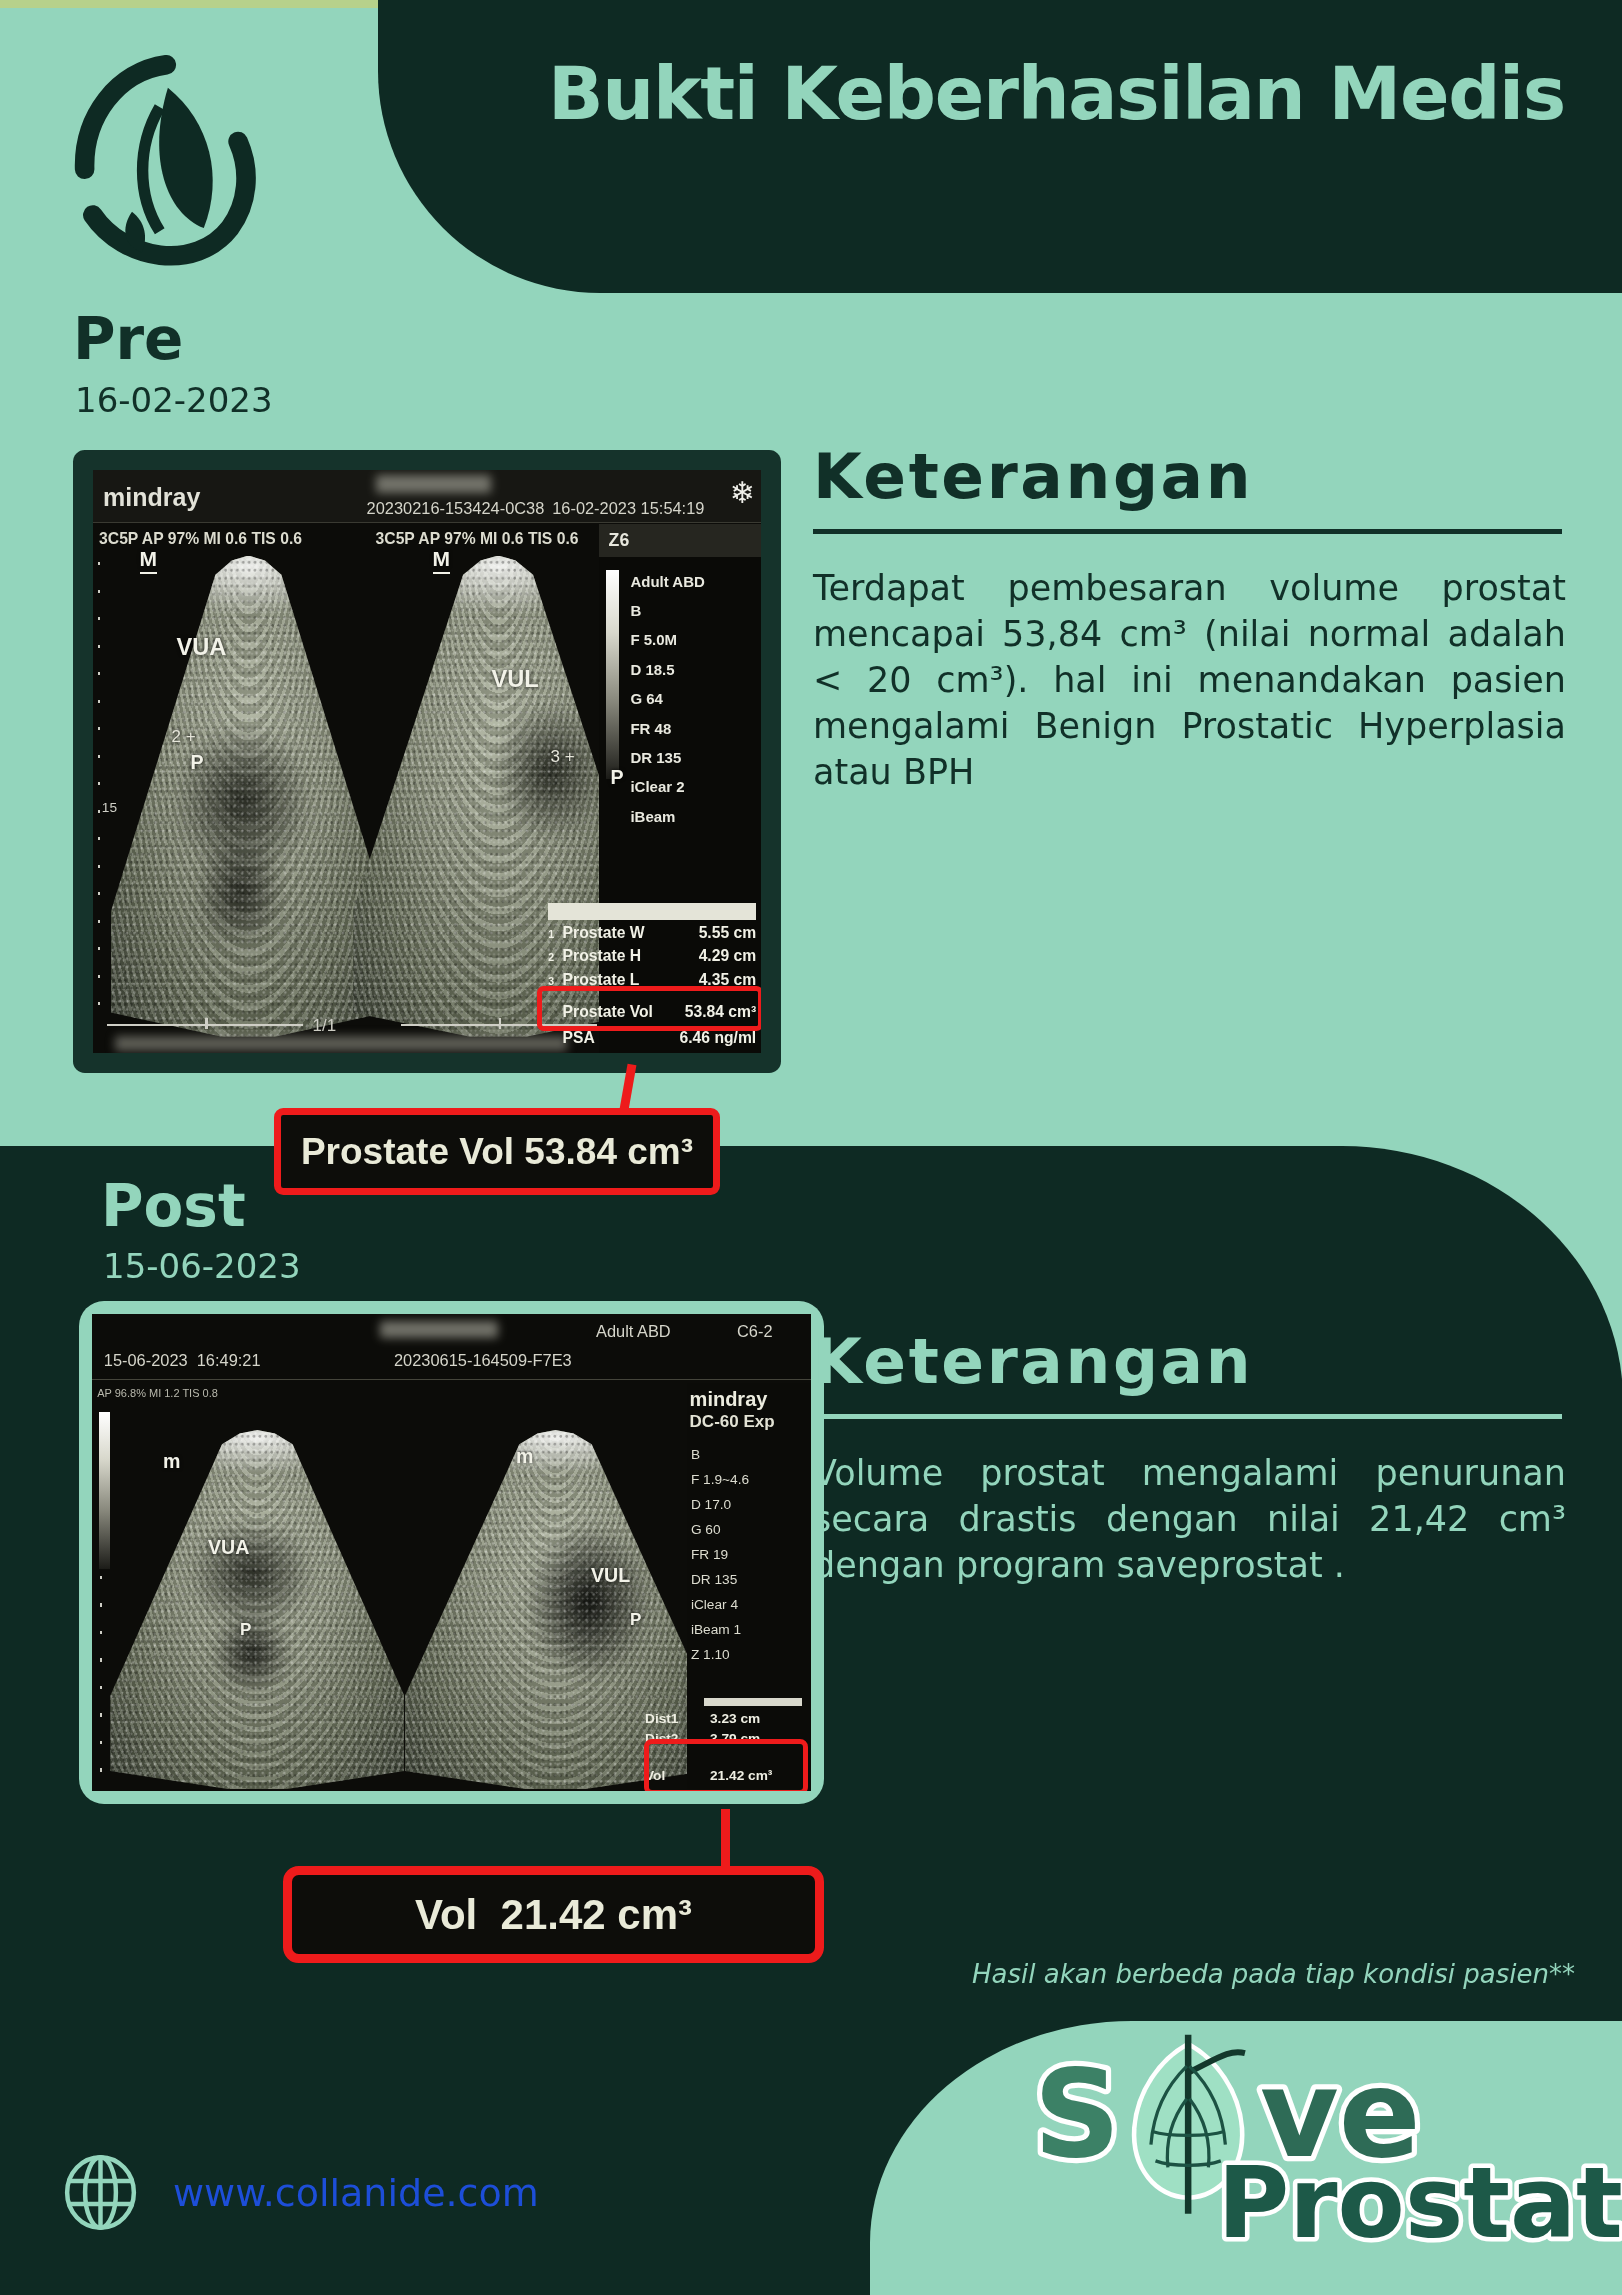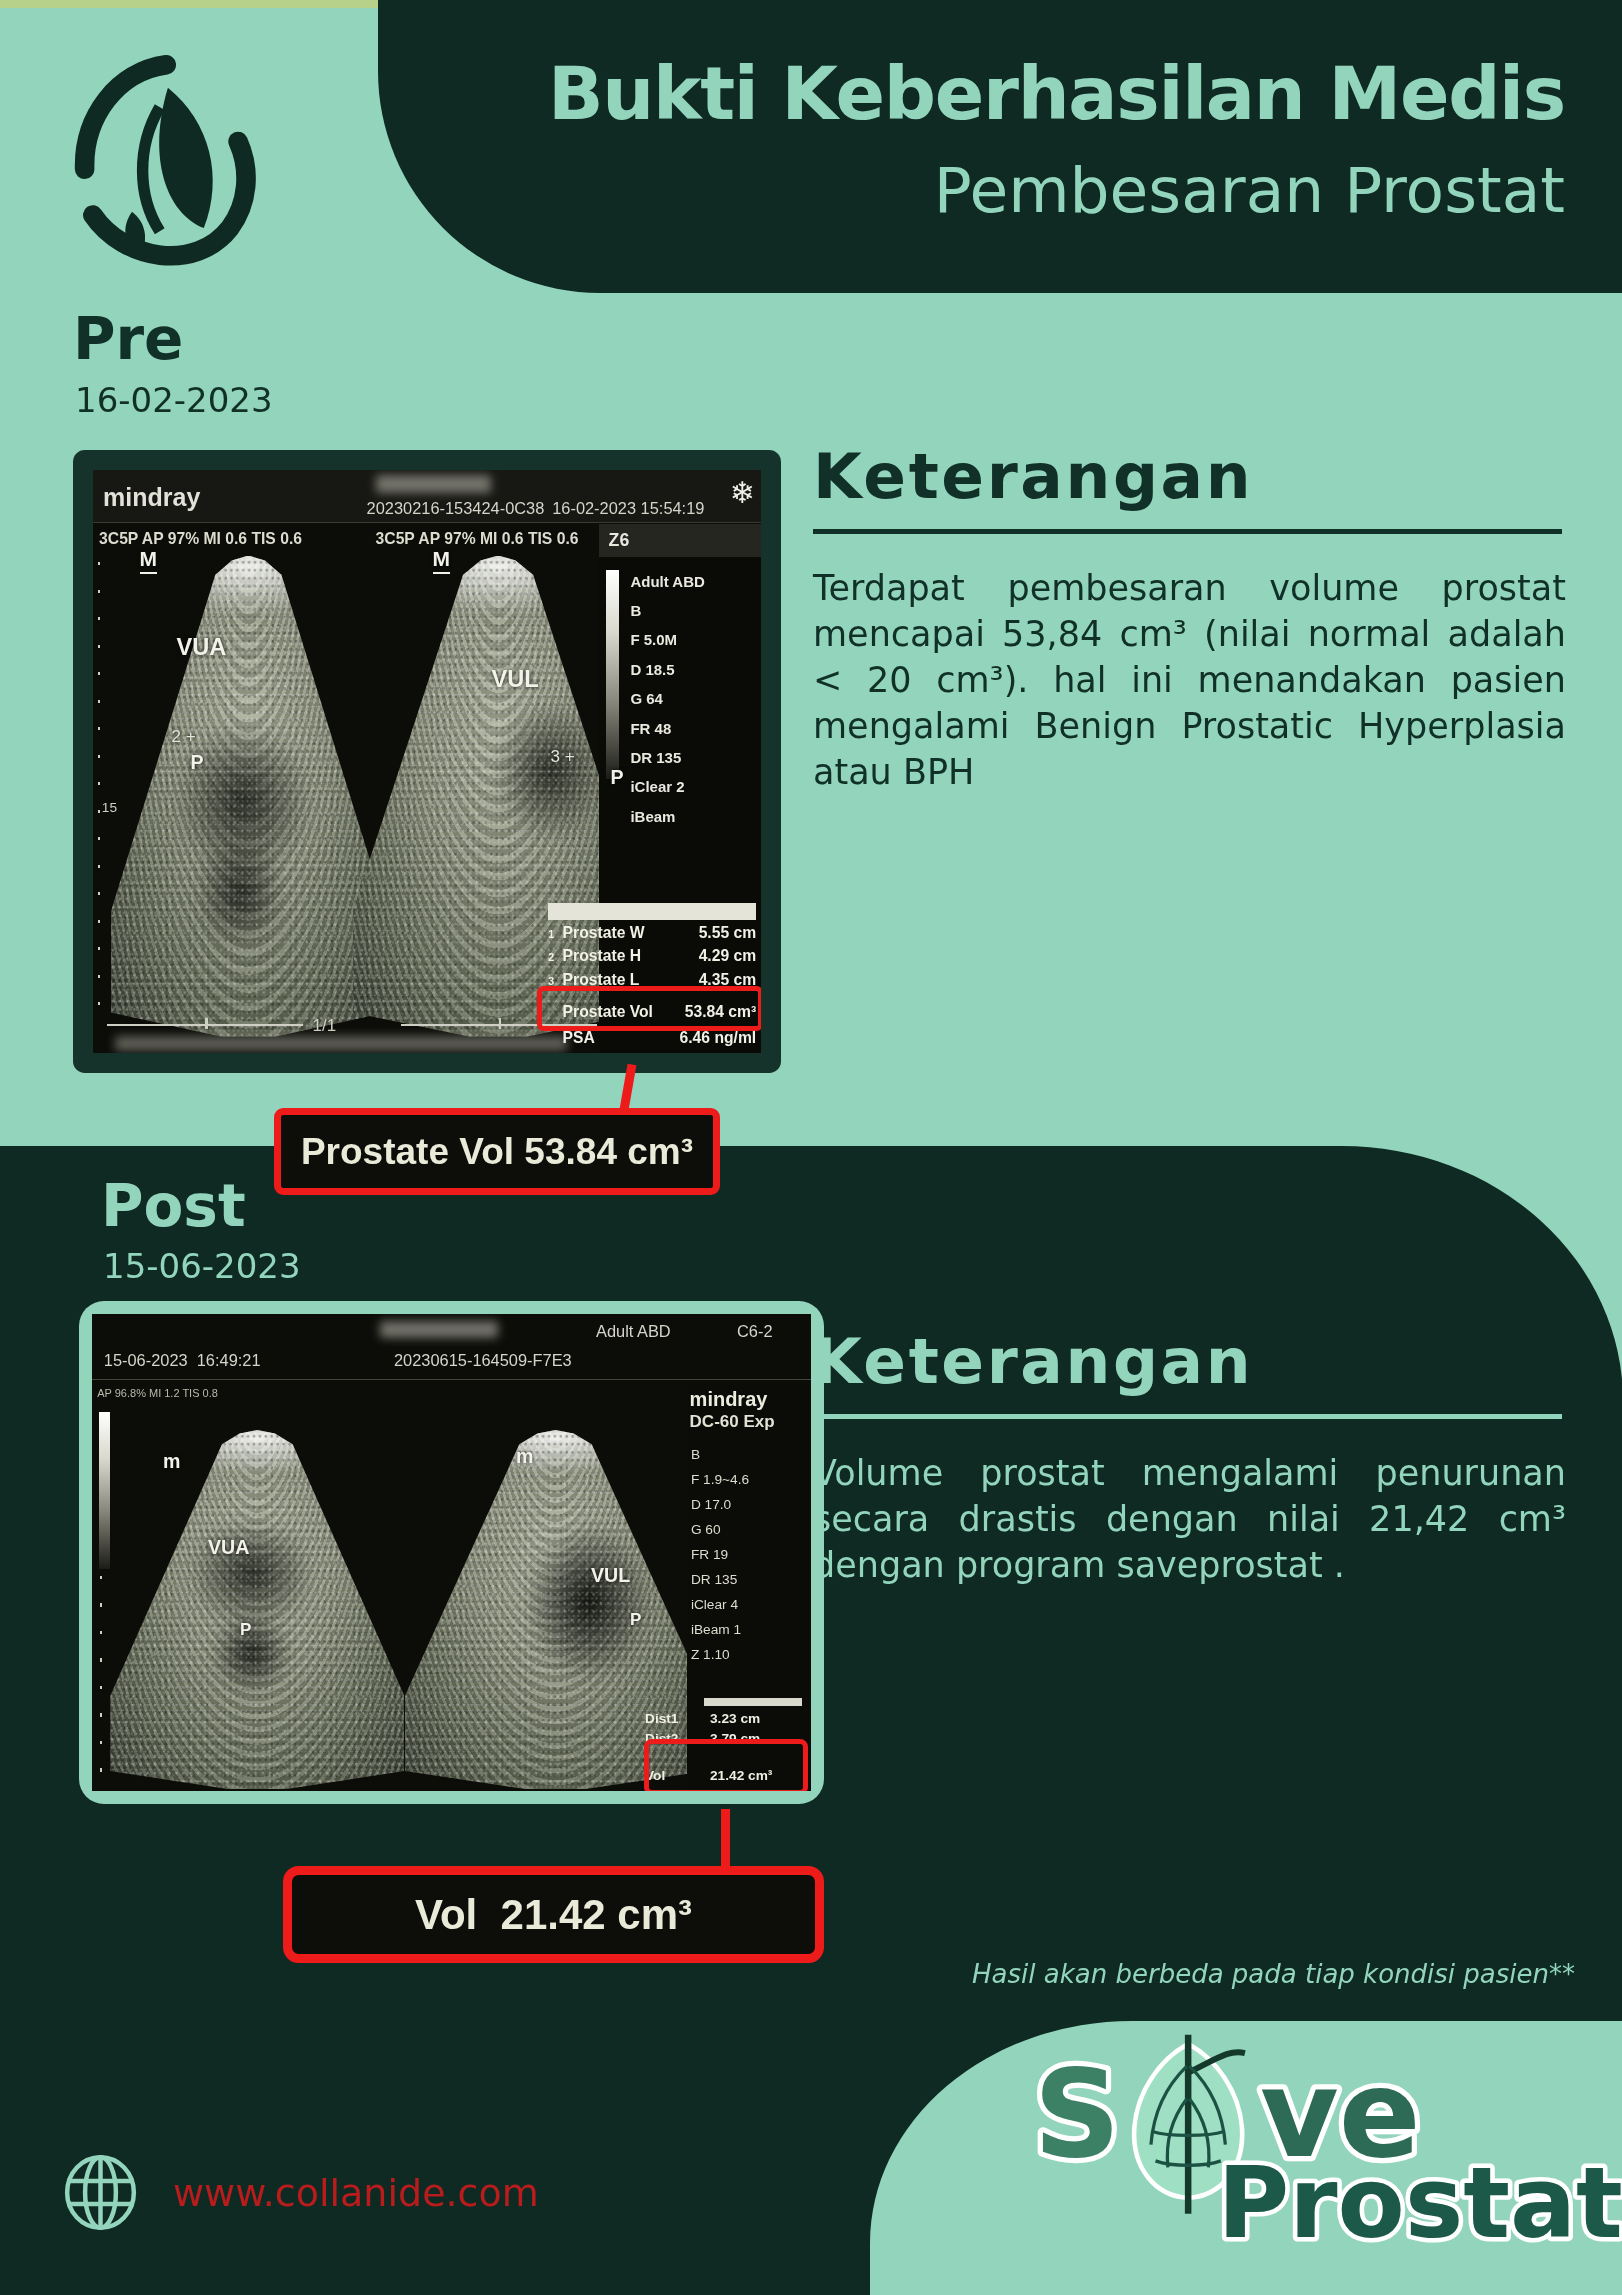--- a/index.html
+++ b/index.html
@@ -120,34 +120,33 @@
   .callout{position:absolute;background:#0d0d0a;border:7.9px solid #ee1b1b;border-radius:9.2px;
            display:flex;align-items:center;justify-content:center;z-index:6;
            font-family:"Liberation Sans",sans-serif;font-weight:700;color:#e9ead8;white-space:pre;}
   .callout-pre{left:274px;top:1108px;width:432px;height:73px;font-size:37px;}
   .callout-post{left:283px;top:1866px;width:523px;height:79px;font-size:42px;border-width:9.2px;border-radius:15.7px;}
   .mini-red{position:absolute;border:5.9px solid #ee1b1b;border-radius:7.9px;z-index:6;}
 
   
   .note{position:absolute;right:48px;top:1959px;font-size:26px;font-style:italic;color:#93d5bc;text-align:center;}
   .footer{position:absolute;left:62px;top:2154px;display:flex;align-items:center;gap:34px;}
-  .footer-url{font-size:38px;color:#b91c1c;text-align:center;}
+  .footer-url{font-size:38px;color:#1d4ed8;text-align:center;}
   .save-logo{position:absolute;left:1021px;top:2027px;}
   .blur-strip{position:absolute;left:22px;bottom:2.6px;width:452px;height:14.4px;background:rgba(160,160,150,.55);
               filter:blur(4.6px);border-radius:2.6px;}
 </style>
 </head>
 <body>
 
 <div class="page">
 
   <div class="top-strip"></div>
   <div class="header-block">
     <div class="header-title">Bukti Keberhasilan Medis</div>
-    <div class="header-subtitle">Pembesaran Prostat</div>
   </div>
 
   <svg class="logo-collanide" width="196" height="222" viewBox="0 0 120 136">
     <g fill="none" stroke="#0e2a23" stroke-linecap="round">
       <path d="M62 6 C32 10 11 38 12 70" stroke-width="12"></path>
       <path d="M17 98 C36 126 80 133 101 106 C112 91 114 71 106 53" stroke-width="12"></path>
     </g>
     <path d="M63 20 C89 41 97 75 85 106 C62 97 50 63 63 20 Z" fill="#0e2a23"></path>
     <path d="M58 32 C44 56 44 86 58 108" fill="none" stroke="#0e2a23" stroke-width="7"></path>
     <path d="M41 96 C34 106 36 117 47 121 C51 112 49 102 41 96 Z" fill="#0e2a23"></path>

